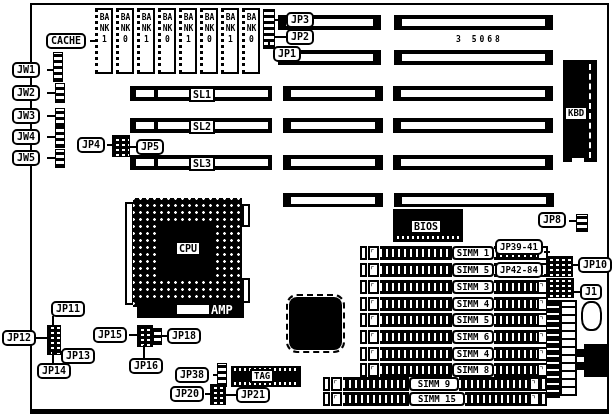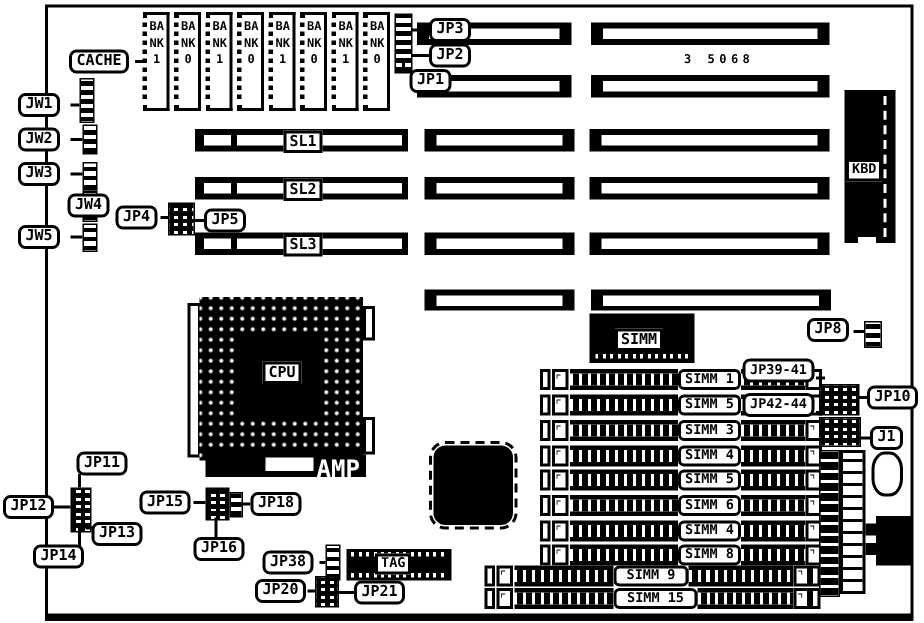--- a/index.html
+++ b/index.html
@@ -118,21 +118,21 @@
 
   <div class="co" style="left:12px;top:62px;text-align:center;">JW1</div>
   <div class="wire" style="left:47px;top:69px;width:6px;height:2px;"></div>
   <div class="jstrip" style="left:53px;top:52px;width:8px;height:28px;"></div>
   <div class="co" style="left:12px;top:85px;">JW2</div>
   <div class="wire" style="left:47px;top:92px;width:8px;height:2px;"></div>
   <div class="jstrip" style="left:55px;top:83px;width:8px;height:18px;"></div>
   <div class="co" style="left:12px;top:108px;">JW3</div>
   <div class="wire" style="left:47px;top:115px;width:8px;height:2px;"></div>
   <div class="jstrip" style="left:55px;top:108px;width:8px;height:17px;"></div>
-  <div class="co" style="left:12px;top:129px;margin-left:33px;">JW4</div>
+  <div class="co" style="left:12px;top:129px;">JW4</div>
   <div class="wire" style="left:47px;top:136px;width:8px;height:2px;"></div>
   <div class="jstrip" style="left:55px;top:127px;width:8px;height:19px;"></div>
   <div class="co" style="left:12px;top:150px;text-align:center;">JW5</div>
   <div class="wire" style="left:47px;top:157px;width:8px;height:2px;"></div>
   <div class="jstrip" style="left:55px;top:149px;width:8px;height:17px;"></div>
 
   <div class="co" style="left:77px;top:137px;">JP4</div>
   <div class="wire" style="left:107px;top:144px;width:5px;height:2px;"></div>
   <div class="jblock" style="left:112px;top:135px;width:16px;height:20px;"></div>
   <div class="co" style="left:136px;top:139px;">JP5</div>
@@ -147,41 +147,41 @@
   <div style="position:absolute;left:133px;top:198px;width:109px;height:109px;background-color:#000;
               background-image:radial-gradient(circle,#fff 1px,transparent 1.6px);
               background-size:7px 7px;background-position:4px 4px;z-index:2;"></div>
   <div class="blk" style="left:160px;top:224px;width:56px;height:56px;z-index:3;"></div>
   <div class="box-label" style="left:175px;top:241px;">CPU</div>
   <div class="wht" style="left:242px;top:204px;width:8px;height:23px;border:2px solid #000;box-sizing:border-box;z-index:3;"></div>
   <div class="wht" style="left:242px;top:278px;width:8px;height:25px;border:2px solid #000;box-sizing:border-box;z-index:3;"></div>
 
   <div class="blk" style="left:137px;top:301px;width:107px;height:17px;z-index:2;"></div>
   <div class="wht" style="left:177px;top:305px;width:32px;height:9px;z-index:3;"></div>
-  <div style="position:absolute;left:211px;top:303px;color:#fff;font-size:16px;font-weight:bold;z-index:3;">AMP</div>
+  <div style="position:absolute;left:211px;top:303px;color:#fff;font-size:12px;font-weight:bold;z-index:3;">AMP</div>
 
   <div class="blk" style="left:393px;top:209px;width:70px;height:33px;z-index:2;"></div>
   <div class="pinrow" style="left:397px;top:236px;width:62px;"></div>
-  <div class="box-label" style="left:410px;top:219px;">SIMM</div>
+  <div class="box-label" style="left:410px;top:219px;">BIOS</div>
 
   <div class="co" style="left:538px;top:212px;">JP8</div>
   <div class="wire" style="left:569px;top:220px;width:7px;height:2px;"></div>
   <div class="jstrip" style="left:576px;top:214px;width:10px;height:16px;"></div>
 
   <div style="position:absolute;left:289px;top:297px;width:53px;height:53px;background:#000;border-radius:8px;
               outline:2px dashed #000;outline-offset:1px;z-index:2;"></div>
 
   <div class="co" style="left:35px;top:301px;margin-left:16px;">JP11</div>
   <div class="wire" style="left:52px;top:316px;width:2px;height:9px;"></div>
   <div class="jblock" style="left:47px;top:325px;width:12px;height:28px;"></div>
   <div class="co" style="left:2px;top:330px;">JP12</div>
   <div class="wire" style="left:36px;top:337px;width:11px;height:2px;"></div>
   <div class="co" style="left:61px;top:348px;">JP13</div>
   <div class="wire" style="left:57px;top:351px;width:6px;height:2px;"></div>
-  <div class="co" style="left:22px;top:363px;">JP14</div>
+  <div class="co" style="left:37px;top:363px;">JP14</div>
   <div class="wire" style="left:52px;top:352px;width:2px;height:12px;"></div>
 
   <div class="co" style="left:93px;top:327px;">JP15</div>
   <div class="wire" style="left:129px;top:334px;width:8px;height:2px;"></div>
   <div class="jblock" style="left:137px;top:325px;width:14px;height:20px;"></div>
   <div class="jstrip" style="left:153px;top:328px;width:7px;height:15px;"></div>
   <div class="co" style="left:167px;top:328px;">JP18</div>
   <div class="wire" style="left:160px;top:335px;width:7px;height:2px;"></div>
   <div class="co" style="left:129px;top:358px;">JP16</div>
   <div class="wire" style="left:143px;top:345px;width:2px;height:13px;"></div>
@@ -267,21 +267,21 @@
   <div class="simm-cap" style="left:331px;top:392px;">⌜</div>
   <div class="simm-bar" style="left:343px;top:392px;width:66px;"></div>
   <div class="simm-label" style="left:409px;top:392px;width:56px;">SIMM 15</div>
   <div class="simm-bar" style="left:465px;top:392px;width:64px;"></div>
   <div class="simm-cap" style="left:529px;top:392px;">⌝</div>
   <div class="simm-capsm" style="left:540px;top:392px;"></div>
 
   <div class="co small" style="left:495px;top:239px;">JP39-41</div>
   <div class="wire" style="left:544px;top:251px;width:6px;height:2px;"></div>
   <div class="jblock" style="left:546px;top:256px;width:25px;height:19px;"></div>
-  <div class="co small" style="left:495px;top:262px;">JP42-44</div>
+  <div class="co small" style="left:495px;top:262px;">JP42-84</div>
   <div class="wire" style="left:544px;top:274px;width:6px;height:2px;"></div>
   <div class="jblock" style="left:546px;top:278px;width:26px;height:18px;"></div>
   <div class="co" style="left:578px;top:257px;">JP10</div>
   <div class="wire" style="left:571px;top:264px;width:7px;height:2px;"></div>
   <div class="co" style="left:580px;top:284px;">J1</div>
   <div class="wire" style="left:572px;top:291px;width:8px;height:2px;"></div>
 
   <div style="position:absolute;left:546px;top:300px;width:12px;height:96px;border:1px solid #000;
               background:repeating-linear-gradient(0deg,#000 0 5px,#fff 5px 7px);z-index:2;"></div>
   <div style="position:absolute;left:560px;top:300px;width:17px;height:96px;border:2px solid #000;box-sizing:border-box;

